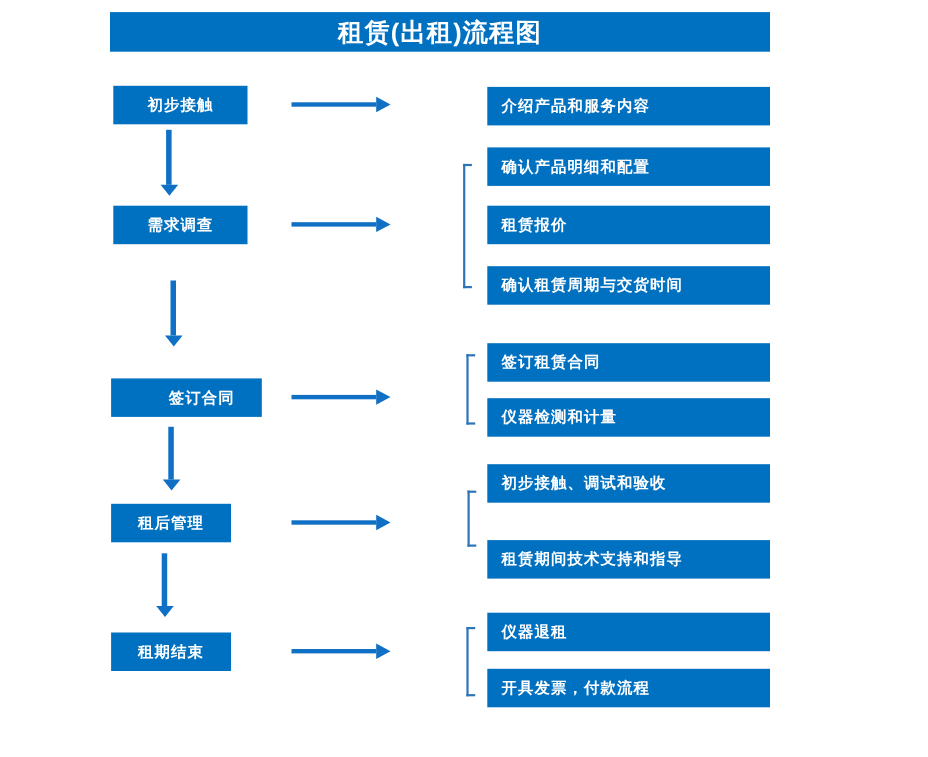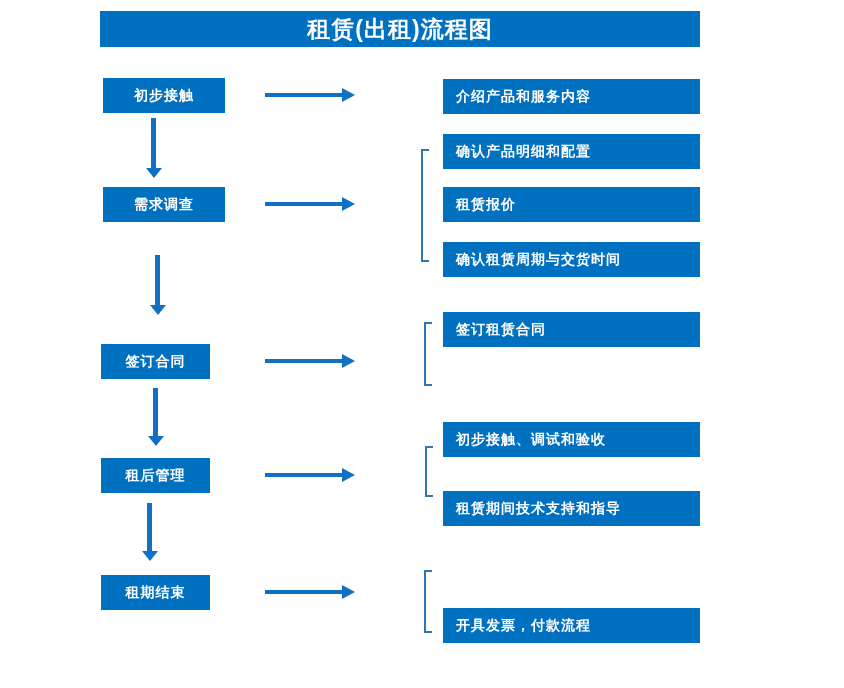--- a/index.html
+++ b/index.html
@@ -74,31 +74,33 @@
 </style>
 </head>
 <body>
 
 <div class="canvas">
 
   <div class="title-banner">租赁(出租)流程图</div>
 
   <div class="box left-box wide" style="top:78px;">初步接触</div>
   <div class="box left-box wide" style="top:187px;">需求调查</div>
-  <div class="box left-box narrow" style="top:344px;">签订合同</div>
+  <div class="box left-box narrow" style="top:344px;padding-left:28px;">签订合同</div>
   <div class="box left-box narrow" style="top:458px;">租后管理</div>
   <div class="box left-box narrow" style="top:575px;">租期结束</div>
 
   <div class="box right-box" style="top:79px;">介绍产品和服务内容</div>
   <div class="box right-box" style="top:134px;">确认产品明细和配置</div>
   <div class="box right-box" style="top:187px;">租赁报价</div>
   <div class="box right-box" style="top:242px;">确认租赁周期与交货时间</div>
   <div class="box right-box" style="top:312px;">签订租赁合同</div>
+  <div class="box right-box" style="top:362px;">仪器检测和计量</div>
   <div class="box right-box" style="top:422px;">初步接触、调试和验收</div>
   <div class="box right-box" style="top:491px;">租赁期间技术支持和指导</div>
+  <div class="box right-box" style="top:557px;">仪器退租</div>
   <div class="box right-box" style="top:608px;">开具发票，付款流程</div>
 
   <div class="h-arrow" style="top:88px;">
       <div class="stem"></div>
       <div class="head"></div>
     </div>
   <div class="h-arrow" style="top:197px;">
       <div class="stem"></div>
       <div class="head"></div>
     </div>

